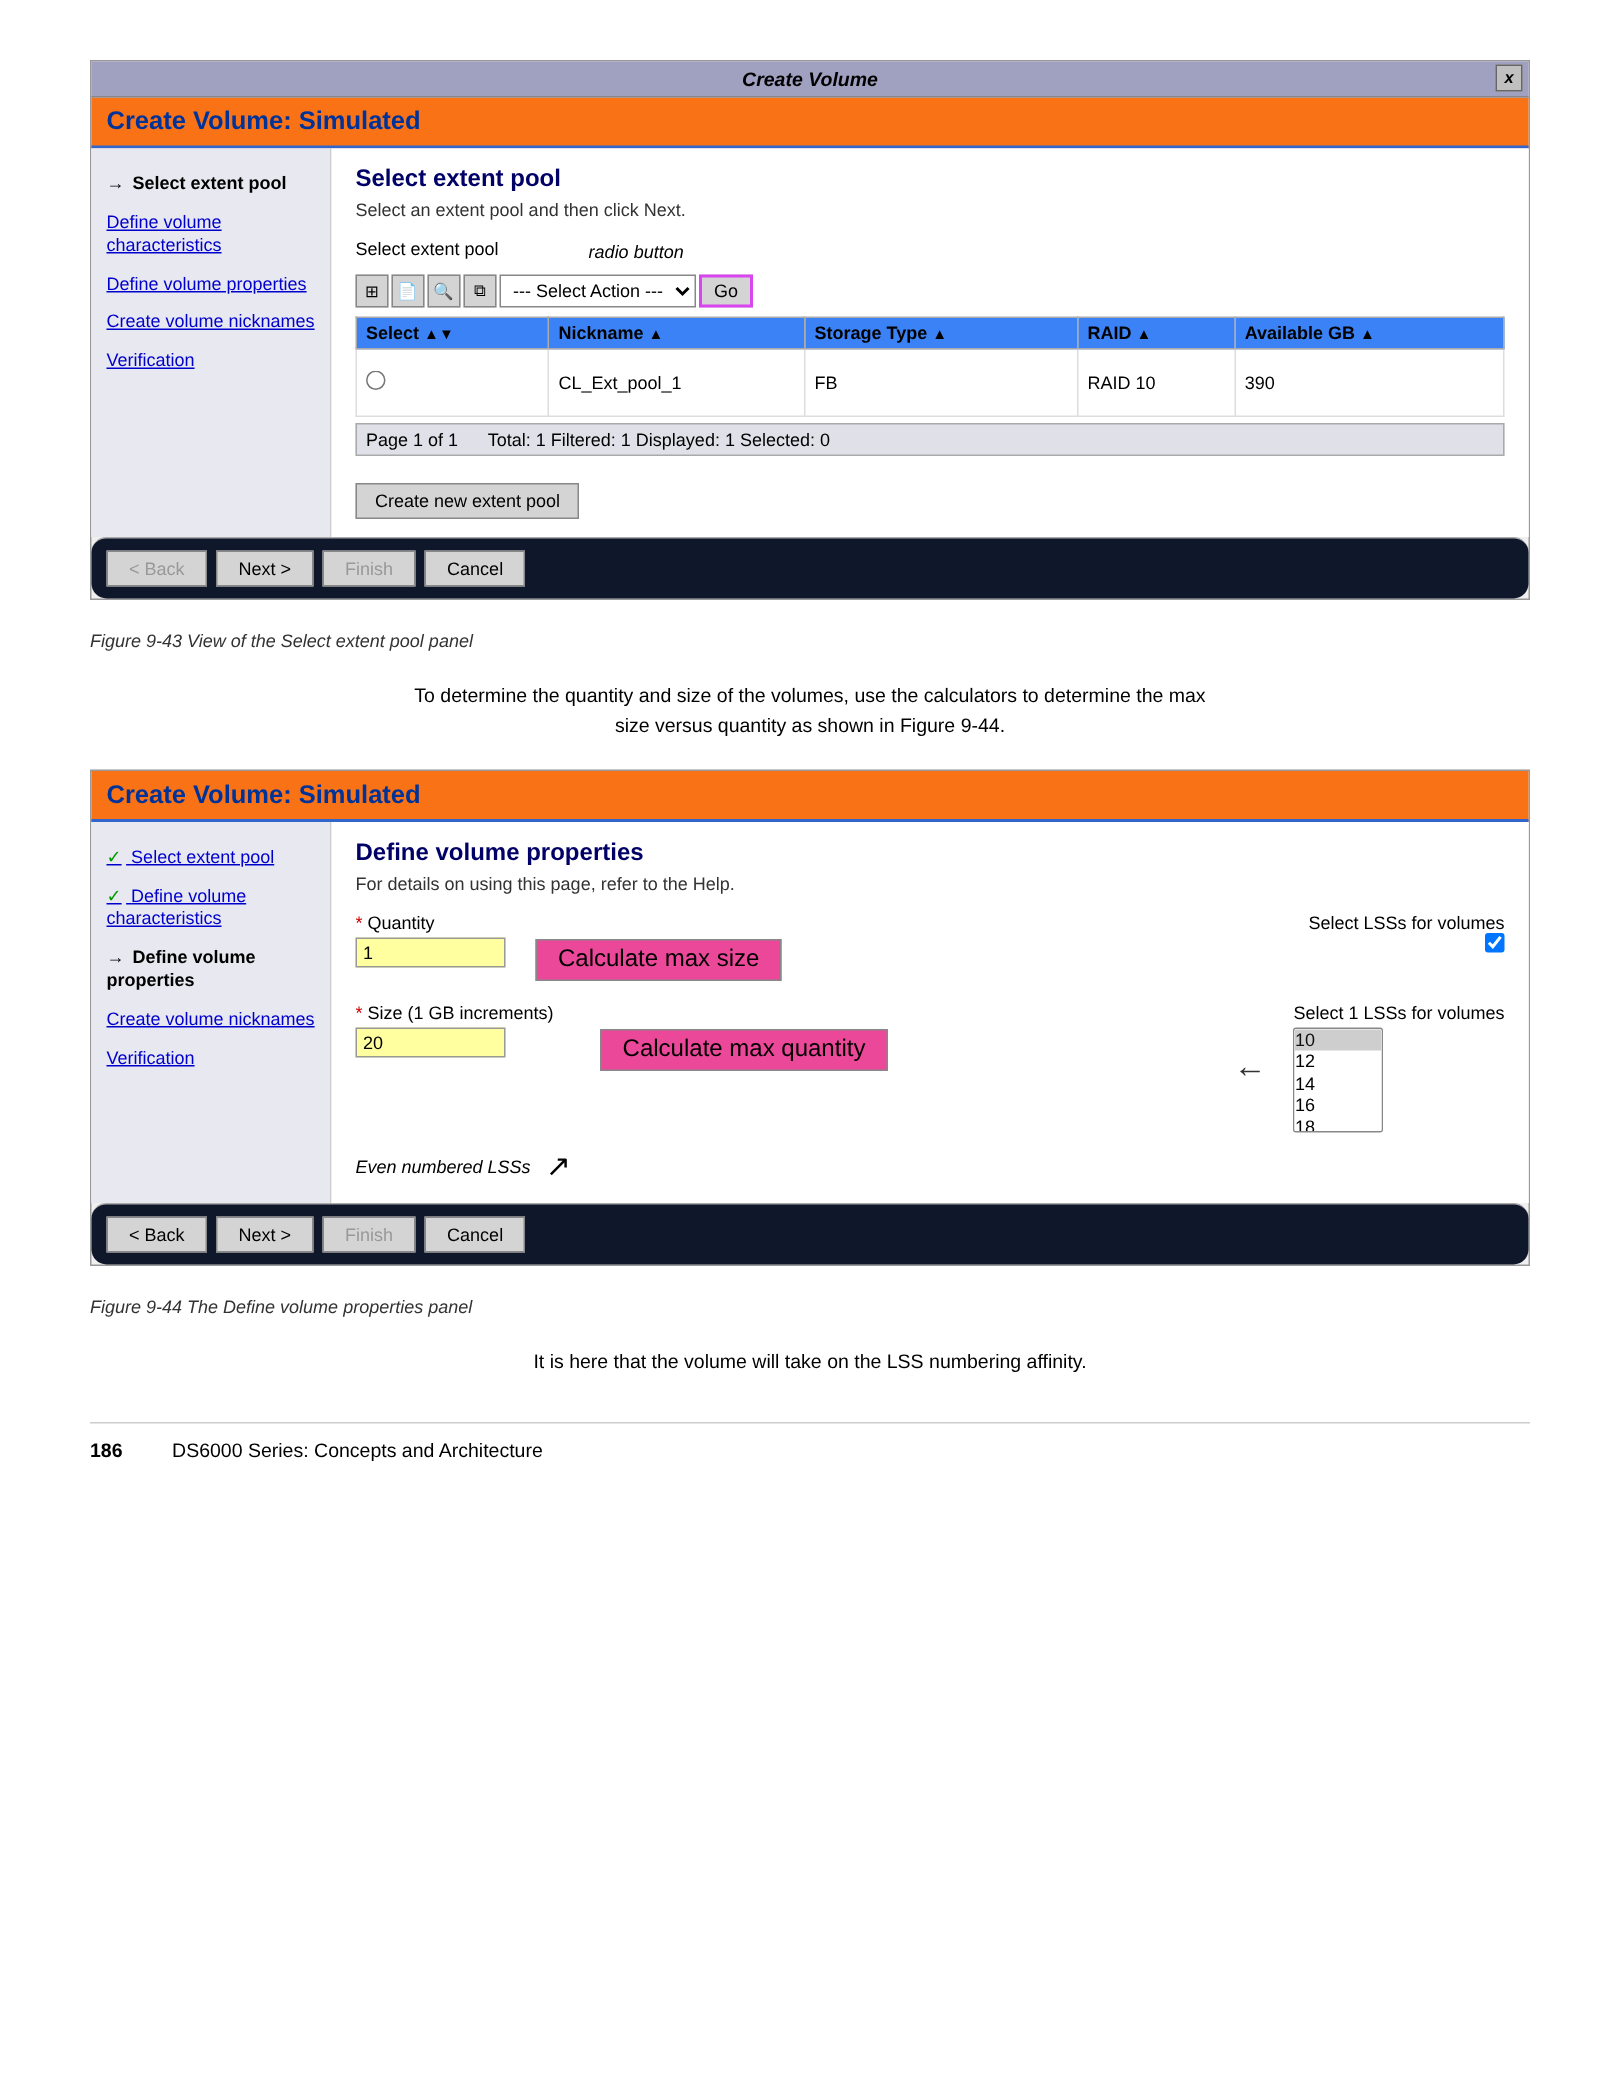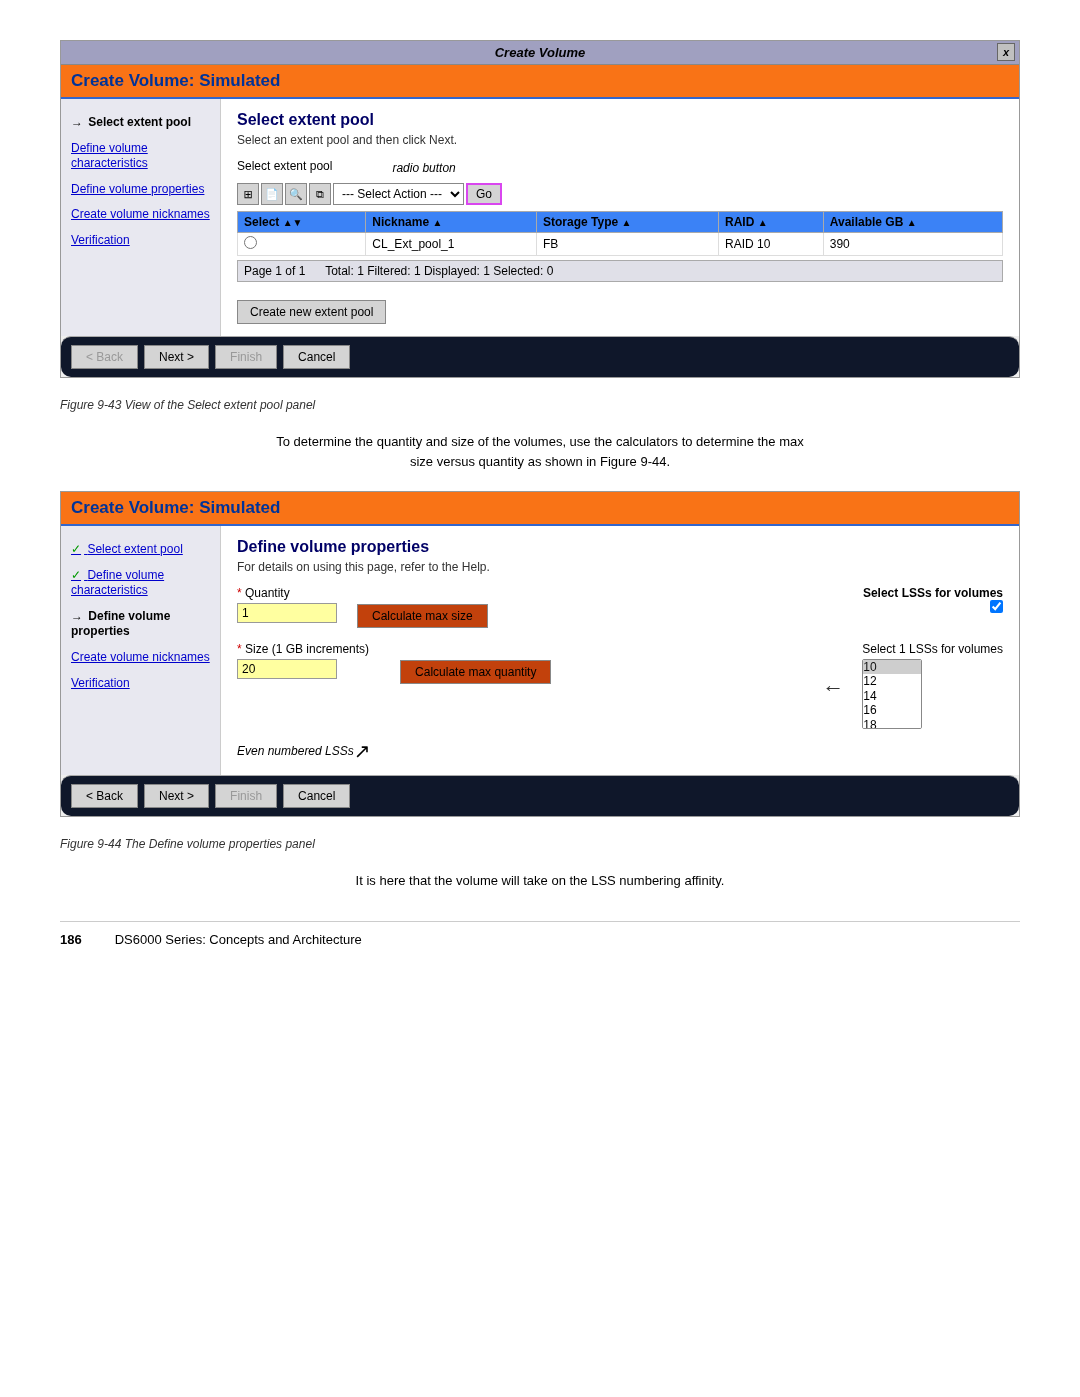--- a/index.html
+++ b/index.html
@@ -158,21 +158,21 @@
       padding: 3px 6px;
       text-align: left;
       border: 1px solid #aaa;
       font-weight: bold;
       font-size: 12px;
     }
     .data-table tbody tr {
       background: #ffffff;
     }
     .data-table tbody td {
-      padding: 3px 6px;
+      padding: 14px 6px;
       border: 1px solid #ddd;
       font-size: 12px;
     }
     .sort-arrow {
       font-size: 10px;
     }
 
     
     .pagination-bar {
       background: #e0e0e8;
@@ -275,53 +275,53 @@
     .form-input-readonly {
       width: 120px;
       padding: 2px 4px;
       border: 1px solid #999;
       font-size: 12px;
       background: #e0e0e0;
       color: #555;
     }
     .calc-btn {
       padding: 4px 14px;
-      font-size: 12px;
-      background: #c2410c;
+      font-size: 16px;
+      background: #ec4899;
       border: 1px solid #888;
       cursor: pointer;
       margin-left: 10px;
     }
     .checkbox-label {
       font-size: 12px;
       display: flex;
       align-items: center;
       gap: 4px;
       justify-content: flex-end;
-      font-weight: bold;
     }
     .lss-select {
       border: 1px solid #888;
       background: #fff;
       font-size: 12px;
       width: 60px;
       height: 70px;
     }
     .storage-row {
       display: flex;
       align-items: center;
       gap: 10px;
     }
     .storage-label {
       font-size: 12px;
       width: 140px;
     }
     .even-lss-row {
       display: flex;
       align-items: center;
+      gap: 10px;
       margin-top: 6px;
     }
     .even-lss-text {
       font-style: italic;
       font-size: 12px;
     }
   </style>
 </head>
 <body>
 

